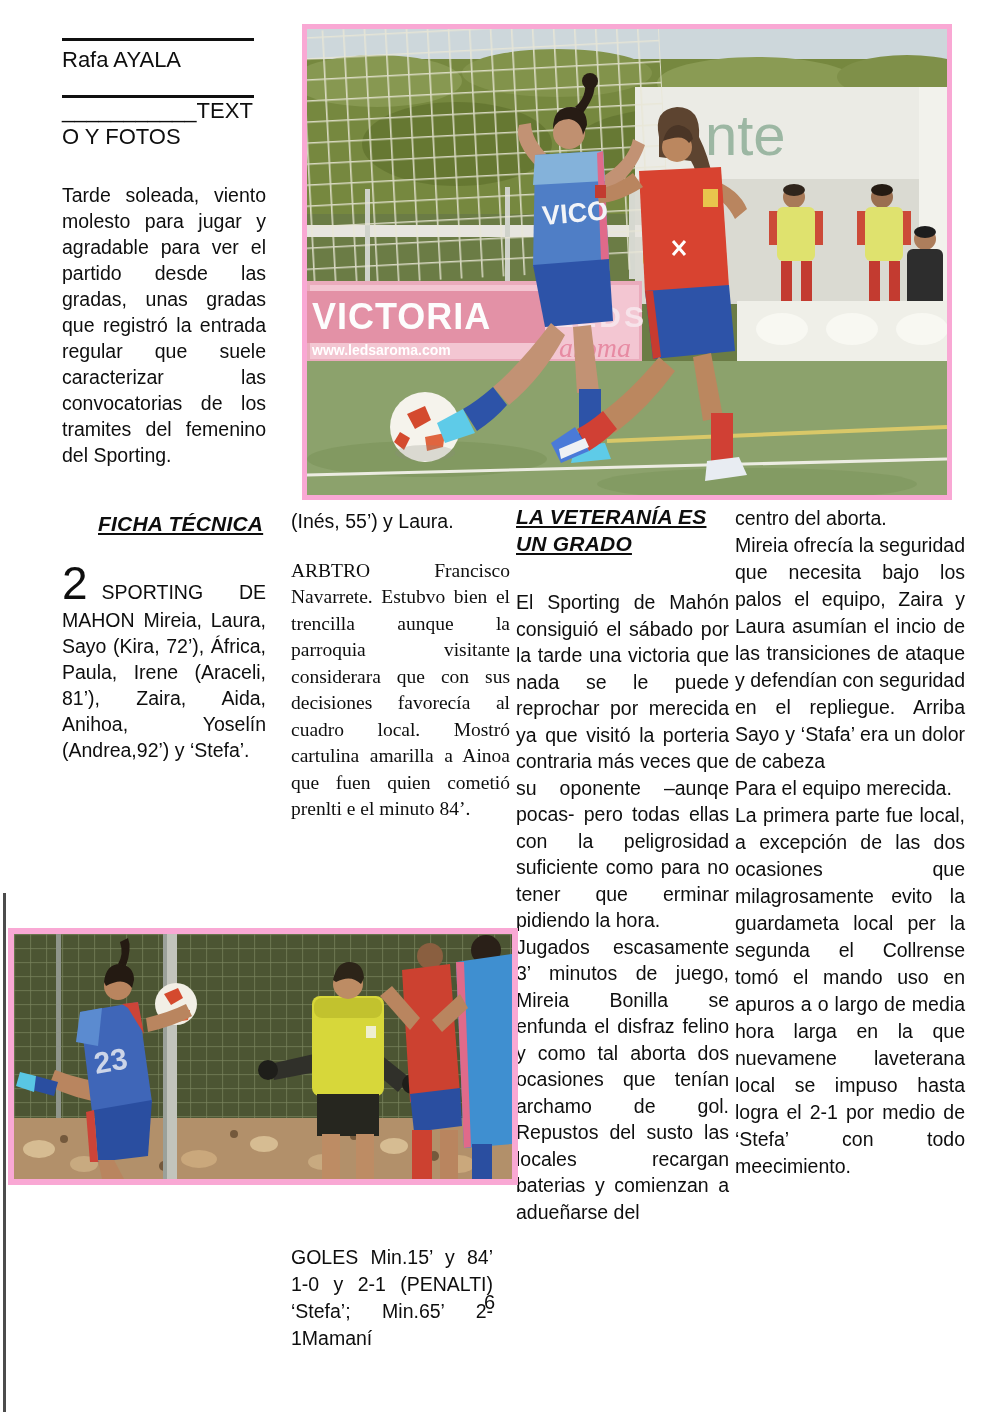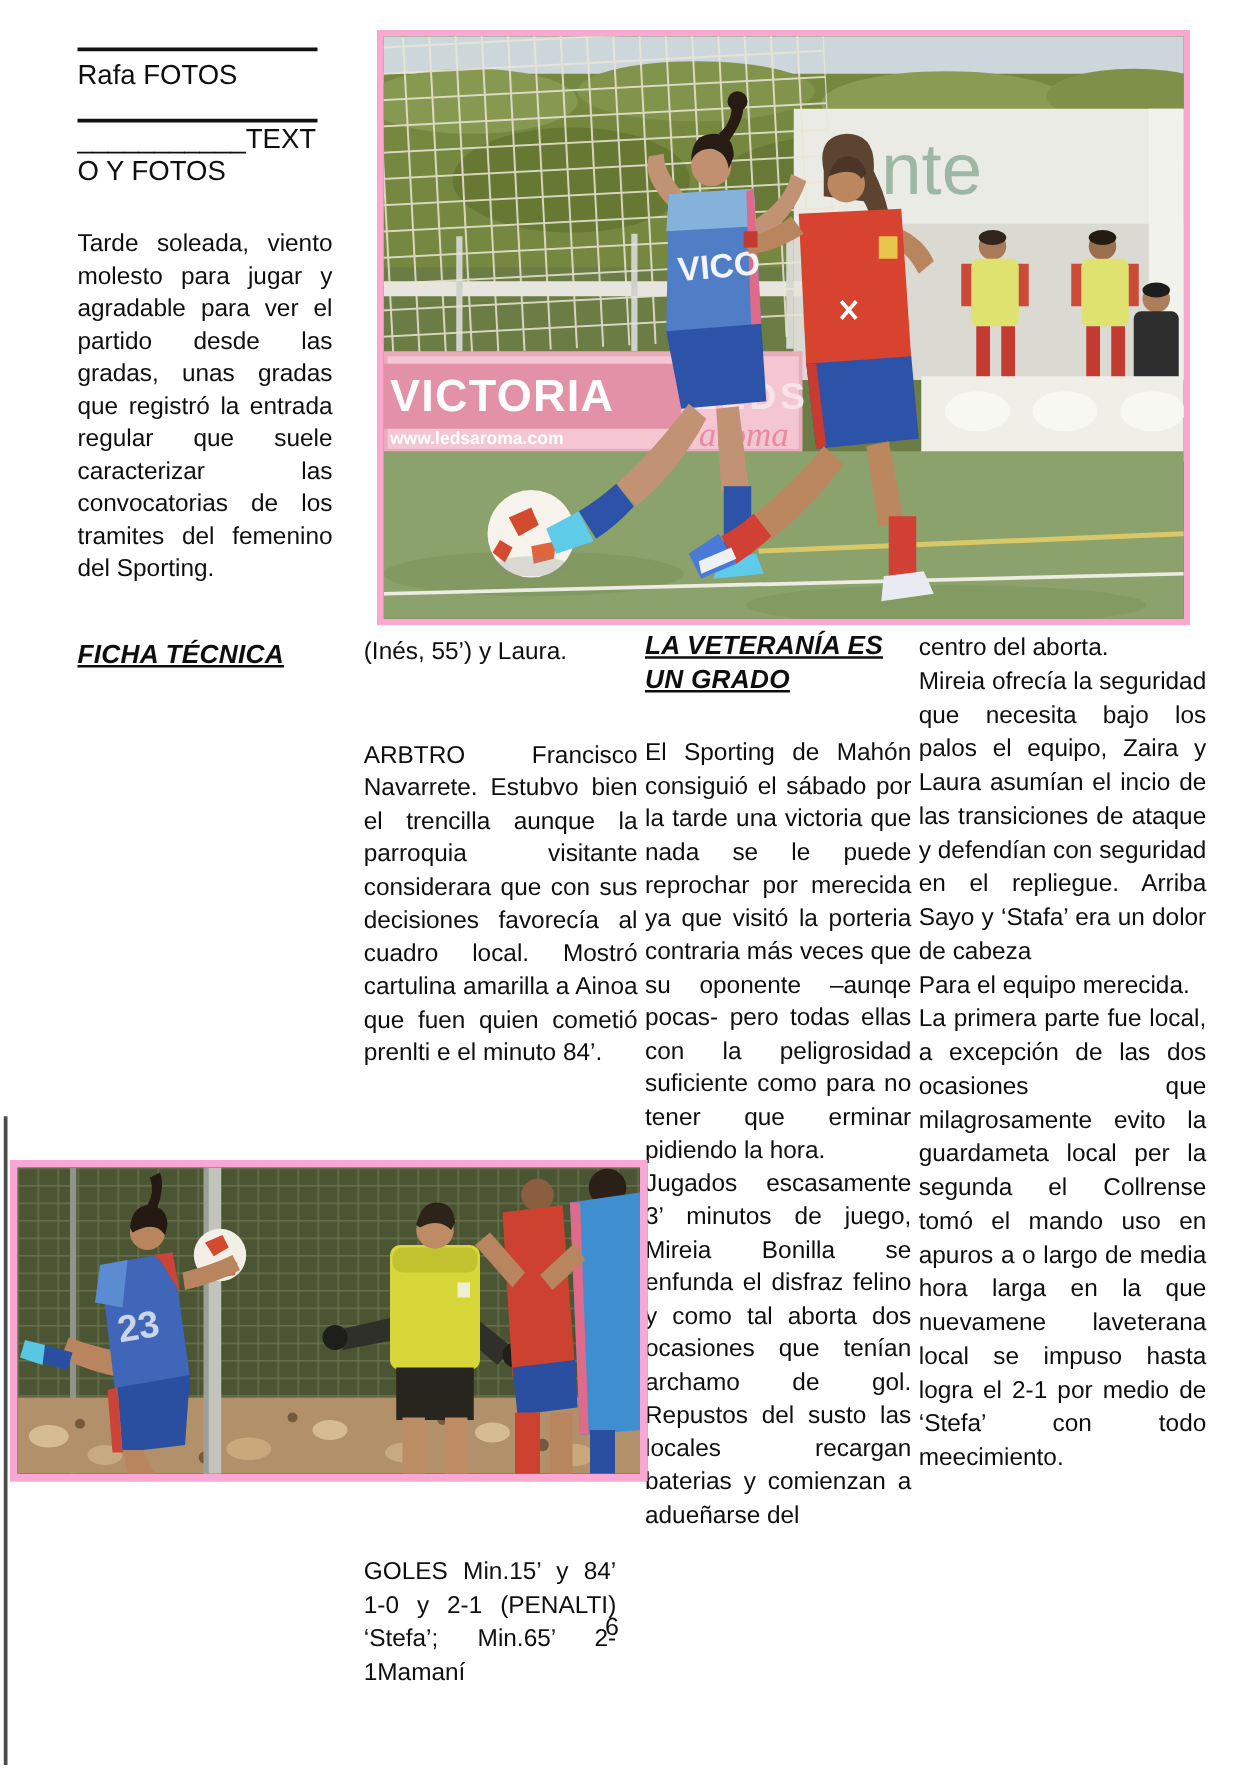--- a/index.html
+++ b/index.html
@@ -14,36 +14,37 @@
   .rule{height:3px;background:#101010;width:192px;}
   .byline{font-size:22px;line-height:26px;}
   .heading{font-size:21px;line-height:27px;font-weight:bold;font-style:italic;
            text-decoration:underline;letter-spacing:.2px;}
   .big-num{font-size:46px;line-height:48px;font-weight:400;margin-right:14px;}
   .photo{position:absolute;border:5px solid #f9a8d4;background:#6b7c45;box-sizing:content-box;}
   .photo svg{display:block;}
   #photo2{border-width:6px;}
   .scan-edge{position:absolute;left:3px;top:893px;width:3px;height:519px;background:#4c4c4c;}
   .pgnum{font-size:20px;line-height:20px;}
-  .gap-top{margin-top:56px;}
+  .gap-top{margin-top:23px;font-family:Liberation Serif, serif;}
 </style>
 </head>
 <body>
 
 <div class="page">
 
   <div class="scan-edge"></div>
 
   <div class="abs" style="left:62px;top:30px;width:204px;">
     <div class="rule" style="margin:8px 0 6px;"></div>
-    <div class="byline">Rafa FOTOS</div>
+    <div class="byline">Rafa AYALA</div>
     <div class="rule" style="margin:22px 0 0;"></div>
     <div class="byline" style="word-break:break-all;">___________TEXTO Y FOTOS</div>
     <p class="body-text tight" style="margin-top:32px;">Tarde soleada, viento molesto para jugar y agradable para ver el partido desde las gradas, unas gradas que registró la entrada regular que suele caracterizar las convocatorias de los tramites del femenino del Sporting.</p>
-    <div class="heading" style="margin-top:42px;">FICHA TÉCNICA</div>
+    <div class="heading" style="margin-top:42px;margin-left:36px;">FICHA TÉCNICA</div>
+    <p class="body-text tight" style="margin-top:22px;"><span class="big-num">2</span><span>SPORTING DE MAHON</span> <span>Mireia, Laura, Sayo (Kira, 72’), África, Paula, Irene (Araceli, 81’), Zaira, Aida, Anihoa, Yoselín (Andrea,92’) y ‘Stefa’.</span></p>
   </div>
 
   <div id="photo1" class="photo" style="left:302px;top:24px;width:640px;height:466px;">
     <svg width="640" height="466" viewBox="0 0 640 466">
       <defs>
         <pattern id="net1" width="21" height="21" patternUnits="userSpaceOnUse">
           <path d="M0 .8 H21 M.8 0 V21" stroke="#e9e7d6" stroke-width="1.6" fill="none" stroke-opacity=".85"></path>
         </pattern>
       </defs>
 

